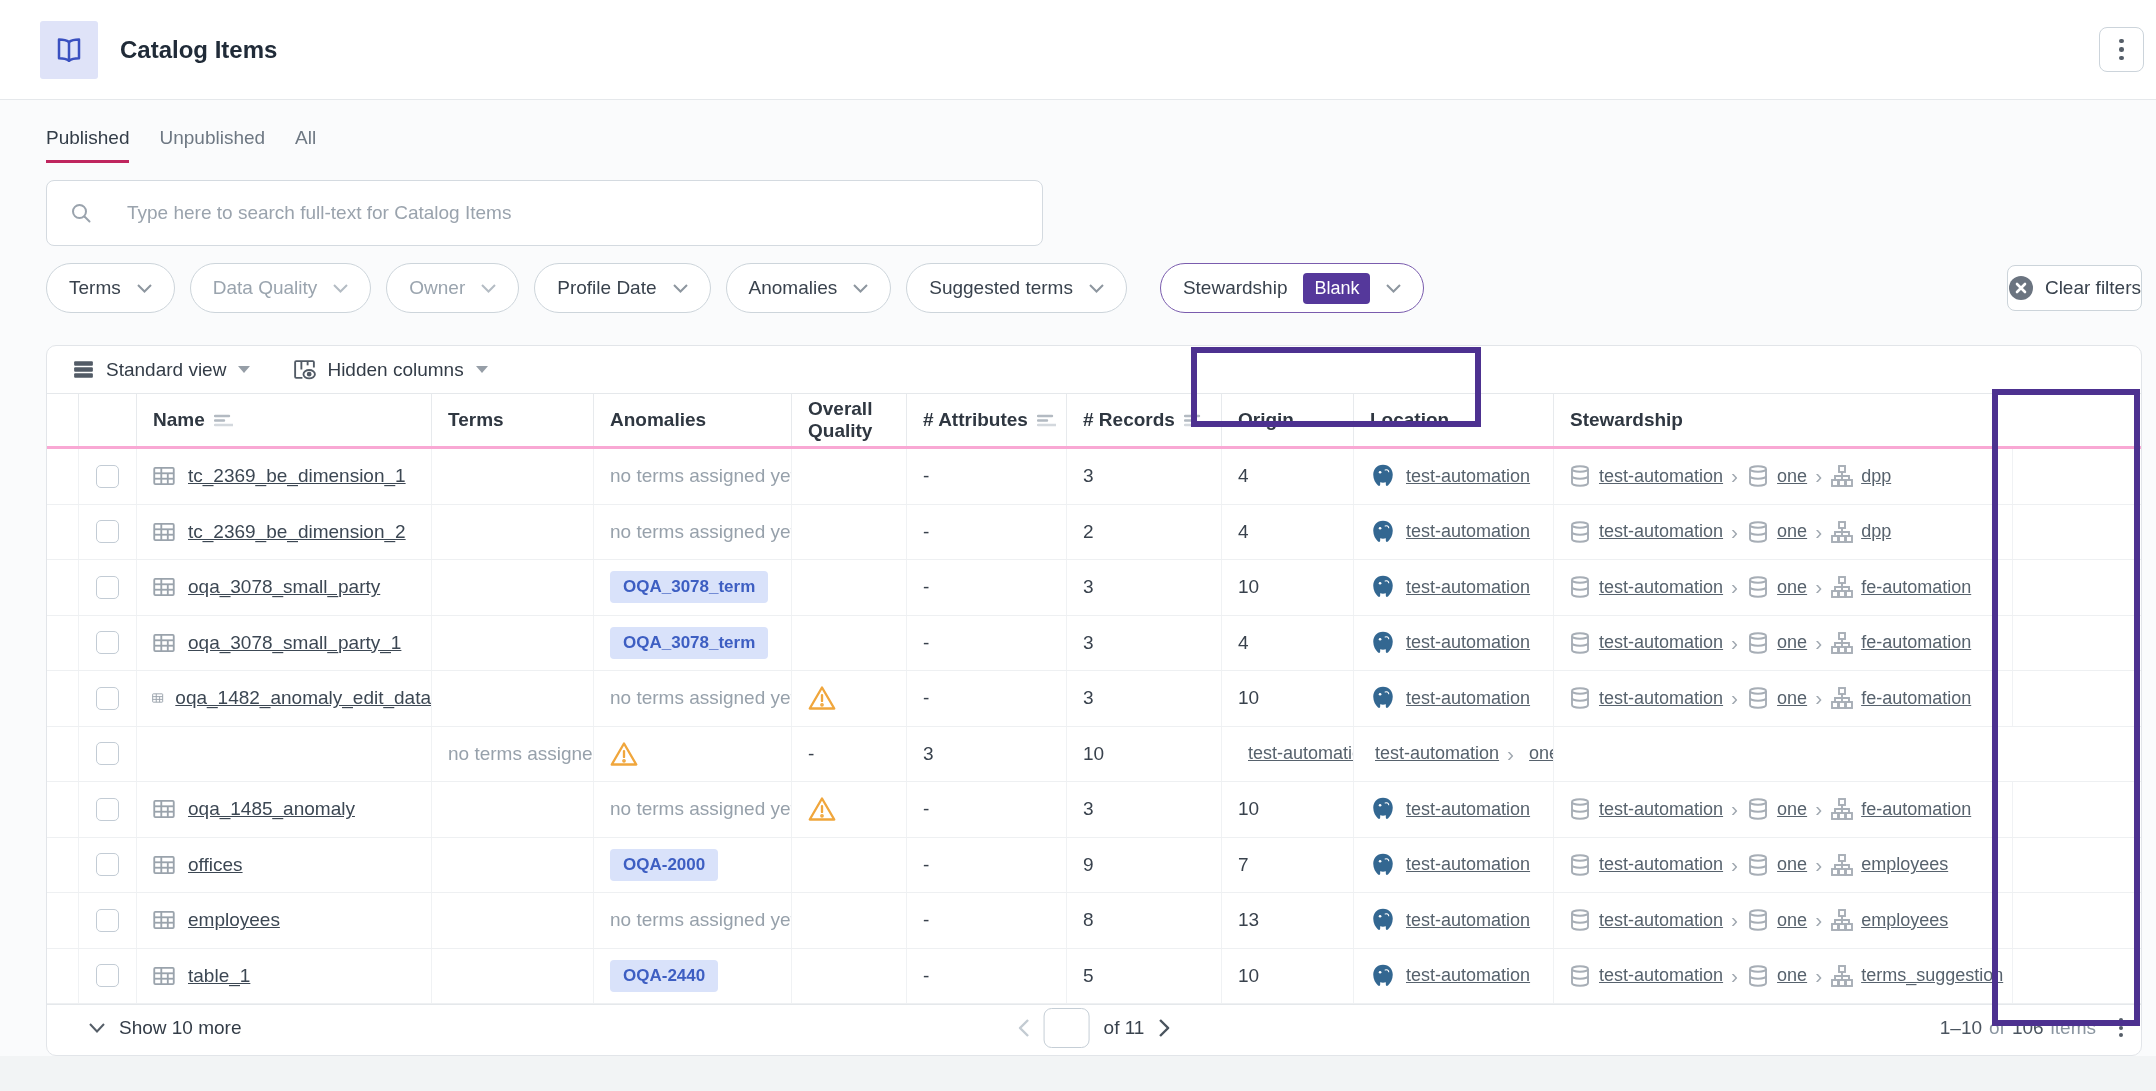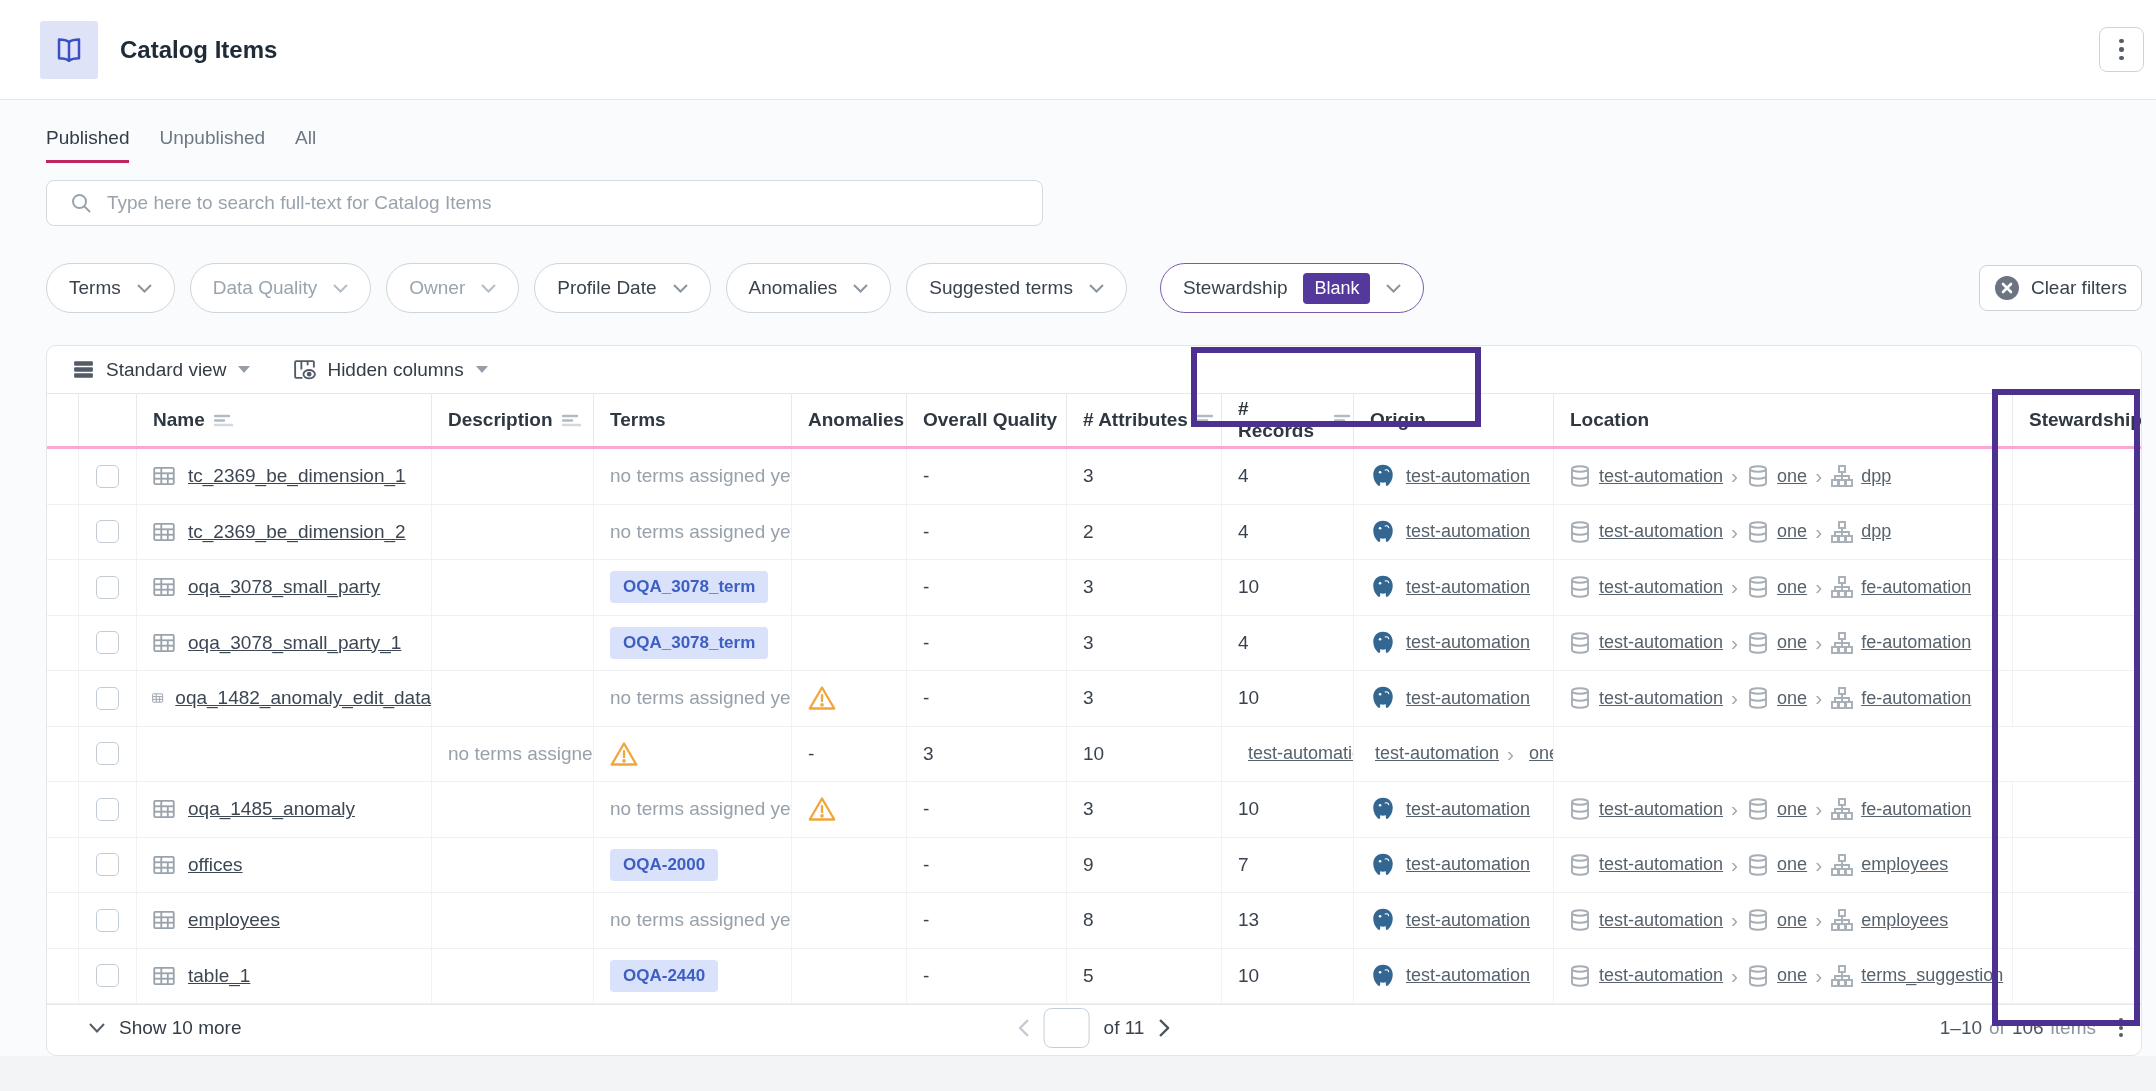--- a/index.html
+++ b/index.html
@@ -17,35 +17,35 @@
                align-items:center; justify-content:center; gap:4px; cursor:pointer; }
   .kdot { width:4.5px; height:4.5px; border-radius:50%; background:#555e68; }
 
   
   .content { position:absolute; left:16px; top:101px; width:2156px; height:990px; }
 
   .tabs { position:absolute; left:30px; top:26px; display:flex; gap:30px; }
   .tab { font-size:19px; color:#6e7883; padding-bottom:11px; cursor:pointer; border-bottom:3px solid transparent; }
   .tab.active { color:#333d48; border-bottom-color:#bf255e; }
 
-  .searchbox { position:absolute; left:30px; top:79px; width:997px; height:46px; background:#fff;
-               border:1px solid #d4dae0; border-radius:8px; display:flex; align-items:center; }
+  .searchbox { position:absolute; left:30px; top:79px; width:997px; height:66px; background:#fff;
+               border:1px solid #d4dae0; border-radius:8px; display:flex; align-items:center;gap:20px; }
   .searchbox svg { margin-left:22px; flex:0 0 auto; }
   .searchbox input { border:none; outline:none; flex:1; margin-left:14px; font-size:19px; color:#39424d;
                      font-family:inherit; background:transparent; }
   .searchbox input::placeholder { color:#9aa3ad; }
 
   .filter-row { position:absolute; left:30px; top:161px; width:2096px; height:52px; display:flex; align-items:center; gap:15px; }
   .pill { height:50px; border:1px solid #cdd5db; border-radius:26px; background:#fff; display:inline-flex;
           align-items:center; gap:16px; padding:0 22px; font-size:19px; color:#39424d; cursor:pointer; }
   .pill.muted { color:#9aa4ae; }
   .pill.stewardship { border-color:#7a5cae; margin-left:18px; }
   .badge { background:#55389b; color:#fff; font-size:18px; padding:5px 11px; border-radius:4px; }
   .clear-btn { margin-left:auto; height:46px; background:#fff; border:1px solid #ccd4da; border-radius:8px;
-               display:inline-flex; align-items:center; gap:11px; padding:0 14px; font-size:19px; color:#39424d; cursor:pointer; }
+               display:inline-flex; align-items:center; gap:11px; padding:0 0; font-size:19px; color:#39424d; cursor:pointer; }
 
   
   .table-card { position:absolute; left:30px; top:244px; width:2096px; height:711px; background:#fff;
                 border:1px solid #e2e5e9; border-radius:10px; }
   .table-toolbar { height:47px; display:flex; align-items:center; padding-left:24px; gap:42px; }
   .tool { display:inline-flex; align-items:center; gap:10px; font-size:19px; color:#333c47; cursor:pointer; }
   .tri { width:0; height:0; border-left:6px solid transparent; border-right:6px solid transparent;
          border-top:7px solid #969ea7; margin-left:2px; }
 
   .trow { display:grid; grid-template-columns:32px 58px 295px 162px 198px 115px 160px 155px 132px 200px 459px 128px;
@@ -211,28 +211,20 @@
         <div class="cell c-check"></div>
         <div class="cell">
           <span>Name</span>
           <svg class="sort-icon" width="19" height="13" viewBox="0 0 19 13" stroke="#b3bac2" stroke-width="2.4" stroke-linecap="round">
               <line x1="1" y1="2" x2="15" y2="2"></line>
               <line x1="1" y1="6.5" x2="10" y2="6.5"></line>
               <line x1="1" y1="11" x2="19" y2="11" stroke="#d3d8dd"></line>
             </svg>
         </div>
         <div class="cell">
-          <span>Description</span>
-          <svg class="sort-icon" width="19" height="13" viewBox="0 0 19 13" stroke="#b3bac2" stroke-width="2.4" stroke-linecap="round">
-              <line x1="1" y1="2" x2="15" y2="2"></line>
-              <line x1="1" y1="6.5" x2="10" y2="6.5"></line>
-              <line x1="1" y1="11" x2="19" y2="11" stroke="#d3d8dd"></line>
-            </svg>
-        </div>
-        <div class="cell">
             <span>Terms</span>
           </div>
         <div class="cell">
             <span>Anomalies</span>
           </div>
         <div class="cell">
             <span>Overall Quality</span>
           </div>
         <div class="cell">
           <span># Attributes</span>

